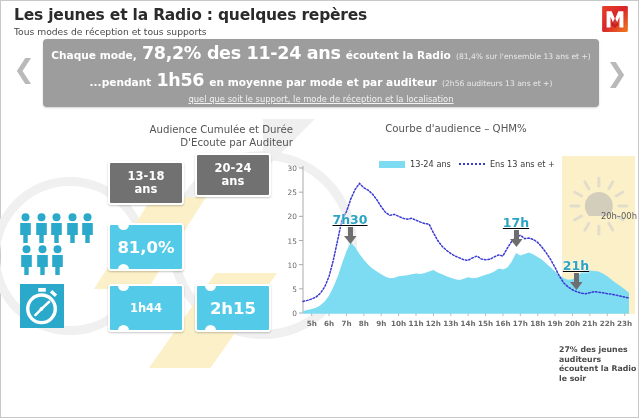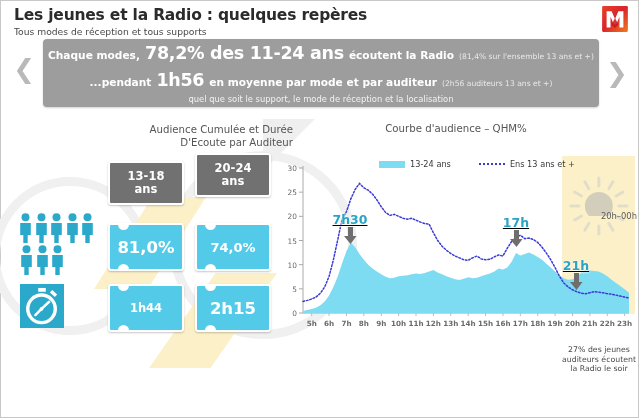--- a/index.html
+++ b/index.html
@@ -30,21 +30,21 @@
   .banner{position:absolute;left:30px;top:0;width:556px;height:68px;
     background:#9d9d9d;border-radius:4px;
     box-shadow:0 1px 2px rgba(0,0,0,.18);
     display:flex;flex-direction:column;align-items:center;justify-content:center;}
   .chev{position:absolute;top:20px;width:14px;height:28px;color:#b9b9b9;
     font-size:26px;line-height:28px;font-weight:bold;}
   .chev-l{left:8px;}
   .chev-r{right:8px;}
   .bl1{color:#fff;white-space:nowrap;margin-bottom:7px;}
   .bl2{color:#fff;white-space:nowrap;}
-  .bl3{color:#f2f2f2;font-size:8.4px;margin-top:4px;white-space:nowrap;}
+  .bl3{color:#f2f2f2;font-size:8.4px;margin-top:4px;white-space:nowrap;text-decoration:underline;}
   .b-sm{font-size:10.6px;font-weight:bold;}
   .b-lg{font-size:17.5px;font-weight:bold;letter-spacing:-.3px;}
   .b-tiny{font-size:7.6px;font-weight:normal;color:#e9e9e9;text-align:center;}
 
   
   .cream{position:absolute;background:#fbf0c8;z-index:1;}
   .cream-a{left:93px;top:196px;width:112px;height:92px;
     clip-path:polygon(52% 0,100% 0,48% 100%,0 100%);}
   .cream-b{left:148px;top:272px;width:128px;height:95px;
     clip-path:polygon(52% 0,100% 0,48% 100%,0 100%);}
@@ -77,39 +77,39 @@
   .people{position:absolute;left:18px;top:212px;z-index:5;}
   .prow{display:flex;gap:2.5px;}
   .prow.r2{margin-top:2px;padding-left:1px;}
   .watch{position:absolute;left:19px;top:283px;width:44px;height:44px;
     background:#2aa9cb;z-index:5;display:flex;align-items:center;justify-content:center;}
 
   
   .rp-title{position:absolute;left:330px;top:122px;width:250px;text-align:center;
     font-size:10.2px;color:#555;z-index:5;}
   .chart{position:absolute;left:278px;top:155px;width:356px;height:185px;z-index:3;}
-  .legend{position:absolute;left:100px;top:3px;z-index:7;display:flex;gap:28px;
+  .legend{position:absolute;left:100px;top:3px;z-index:7;display:flex;gap:8px;
     font-size:8.2px;color:#3a3a3a;align-items:center;}
   .lg-item{display:flex;align-items:center;gap:5px;}
   .lg-sw{width:26px;height:7px;background:#7ddcf2;display:inline-block;}
   .lg-dot{width:26px;height:0;border-top:2px dotted #3b3bd4;display:inline-block;}
 
   .marker{position:absolute;z-index:8;text-align:center;text-decoration:underline;}
   .marker .mt{color:#2ba4c4;font-weight:bold;font-size:12.5px;line-height:13px;
     text-shadow:0 0 2px #fff,0 0 2px #fff;}
   .arrow{width:13px;height:17px;margin:1px auto 0;}
   #mk-730{left:326px;top:212px;width:46px;}
   #mk-17{left:495px;top:215px;width:40px;}
   #mk-21{left:557px;top:258px;width:36px;}
 
   .evening-label{position:absolute;left:566px;top:210px;width:70px;
     font-size:8.4px;color:#5a5a5a;z-index:8;text-align:right;}
   .evening-cap{position:absolute;left:558px;top:344px;width:80px;
-    font-size:7.8px;font-weight:normal;color:#4a4a4a;line-height:9.5px;
-    text-align:center;z-index:8;}
+    font-size:7.8px;font-weight:bold;color:#4a4a4a;line-height:9.5px;
+    z-index:8;}
 </style>
 </head>
 <body>
 
 <div id="root">
 
   <div class="wm wm1"></div>
   <div class="wm wm2"></div>
 
   <div class="cream cream-c"></div>
@@ -132,21 +132,21 @@
     <rect x="4" y="4" width="92" height="92" rx="4" fill="url(#lg)"></rect>
     <path d="M20 80 L20 22 L38 22 L50 50 L62 22 L80 22 L80 80 L66 80 L66 42 L54 70 L46 70 L34 42 L34 80 Z" fill="#ffffff"></path>
     <path d="M50 46 L62 70 L50 82 L38 70 Z" fill="#c4161c" opacity=".85"></path>
   </svg>
 
   <div class="banner-wrap">
     <div class="chev chev-l" style="transform:rotate(180deg)">❯</div>
     <div class="chev chev-r">❯</div>
     <div class="banner">
       <div class="bl1">
-        <span class="b-sm">Chaque modes,</span>
+        <span class="b-sm">Chaque mode,</span>
         <span class="b-lg">78,2% des 11-24 ans</span>
         <span class="b-sm">écoutent la Radio</span>
         <span class="b-tiny">(81,4% sur l'ensemble 13 ans et +)</span>
       </div>
       <div class="bl2">
         <span class="b-sm">...pendant</span>
         <span class="b-lg">1h56</span>
         <span class="b-sm">en moyenne par mode et par auditeur</span>
         <span class="b-tiny">(2h56 auditeurs 13 ans et +)</span>
       </div>
@@ -159,21 +159,20 @@
   <div class="box gray" id="hdr-1319">
     <span><span>13-18</span><br>
     <span>ans</span></span>
   </div>
   <div class="box gray" id="hdr-2024">
     <span><span>20-24</span><br>
     <span>ans</span></span>
   </div>
 
   <div class="box cyan cyan-notch" id="v-1319-auc">81,0%</div>
-  <div class="box cyan cyan-notch" id="v-2024-auc">74,0%</div>
   <div class="box cyan cyan-notch" id="v-1319-dur">1h44</div>
   <div class="box cyan cyan-notch" id="v-2024-dur">2h15</div>
 
   <div class="people">
     <div class="prow">
       <svg width="13" height="30" viewBox="0 0 13 30">
           <circle cx="6.5" cy="4.2" r="4" fill="#2aa9cb"></circle>
           <path d="M1.2 10h10.6v12H8.7v8H4.3v-8H1.2z" fill="#2aa9cb"></path>
         </svg>
       <svg width="13" height="30" viewBox="0 0 13 30">

